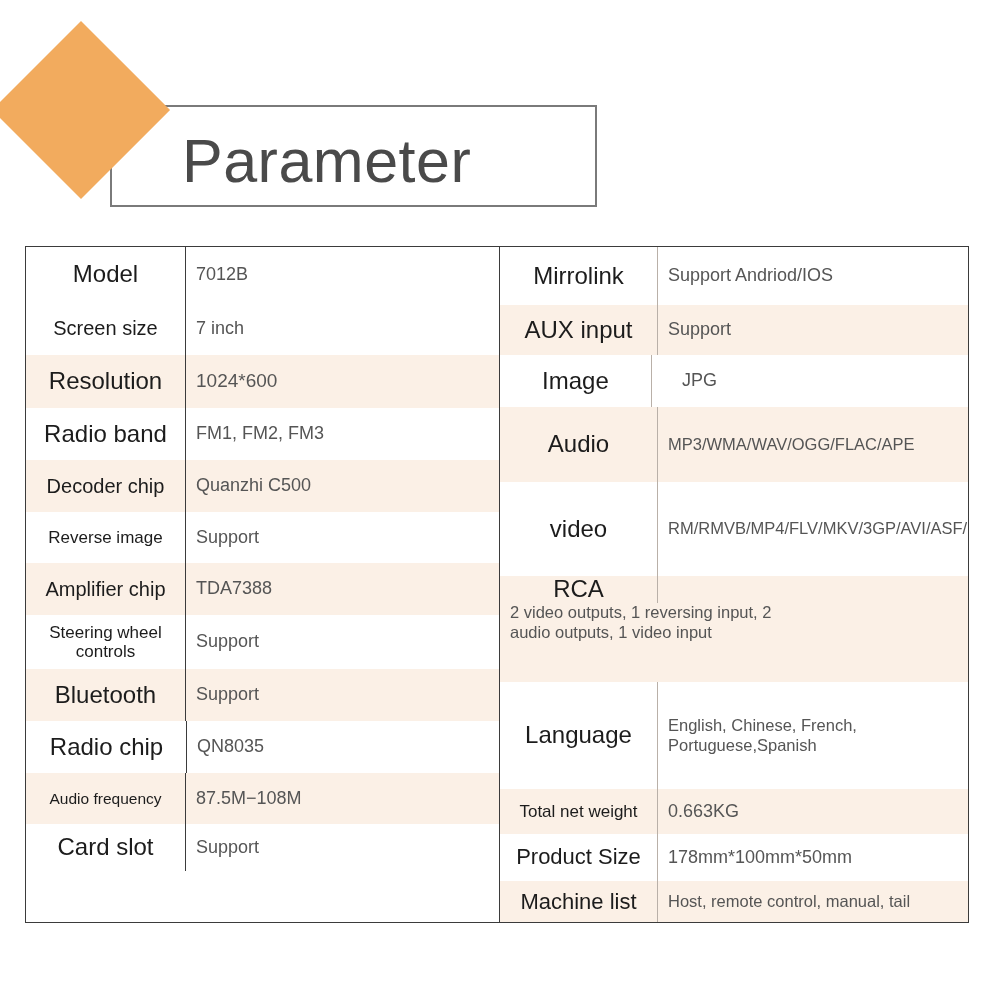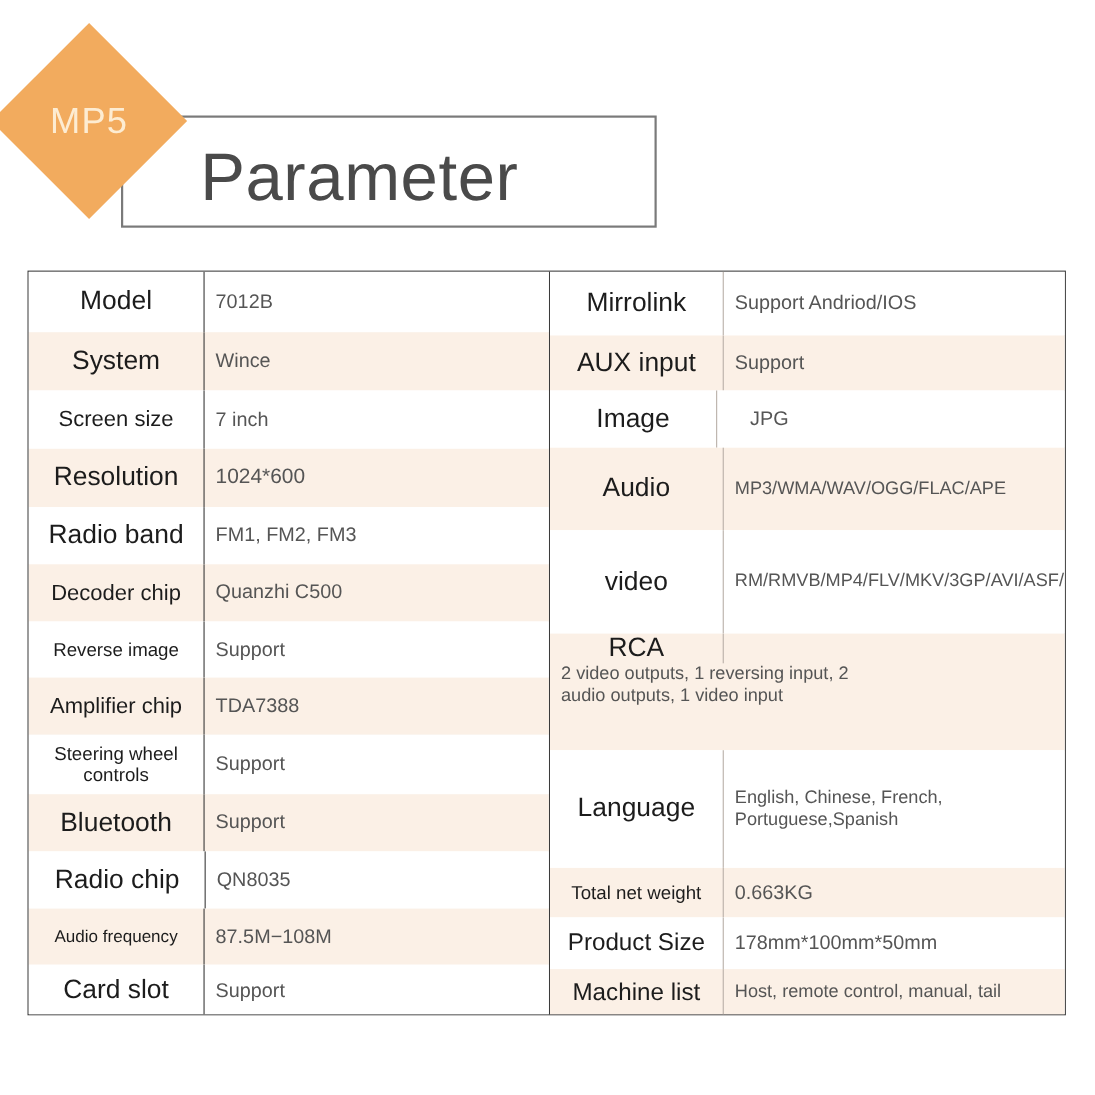--- a/index.html
+++ b/index.html
@@ -145,34 +145,29 @@
   .val-lg { font-size: 19px; }
   .val-md { font-size: 18px; }
   .val-sm { font-size: 16.5px; }
 </style>
 </head>
 <body>
 
 <div id="header-area">
   <div id="title-box"></div>
   <div id="badge-diamond"></div>
-  <div id="badge-label">MP5</div>
   <div id="title-text">Parameter</div>
 </div>
 
 <div id="spec-tables">
   <div class="spec-table" id="spec-table-left">
       <div class="spec-row band-light" style="height: 55px;">
         <div class="spec-label lbl-xl">Model</div>
         <div class="spec-value val-md">7012B</div>
       </div>
-      <div class="spec-row band-peach" style="height: 53px;">
-        <div class="spec-label lbl-xl">System</div>
-        <div class="spec-value val-md">Wince</div>
-      </div>
       <div class="spec-row band-light" style="height: 53px;">
         <div class="spec-label lbl-md">Screen size</div>
         <div class="spec-value val-md">7 inch</div>
       </div>
       <div class="spec-row band-peach" style="height: 53px;">
         <div class="spec-label lbl-xl">Resolution</div>
         <div class="spec-value val-lg">1024*600</div>
       </div>
       <div class="spec-row band-light" style="height: 52px;">
         <div class="spec-label lbl-xl">Radio band</div>

